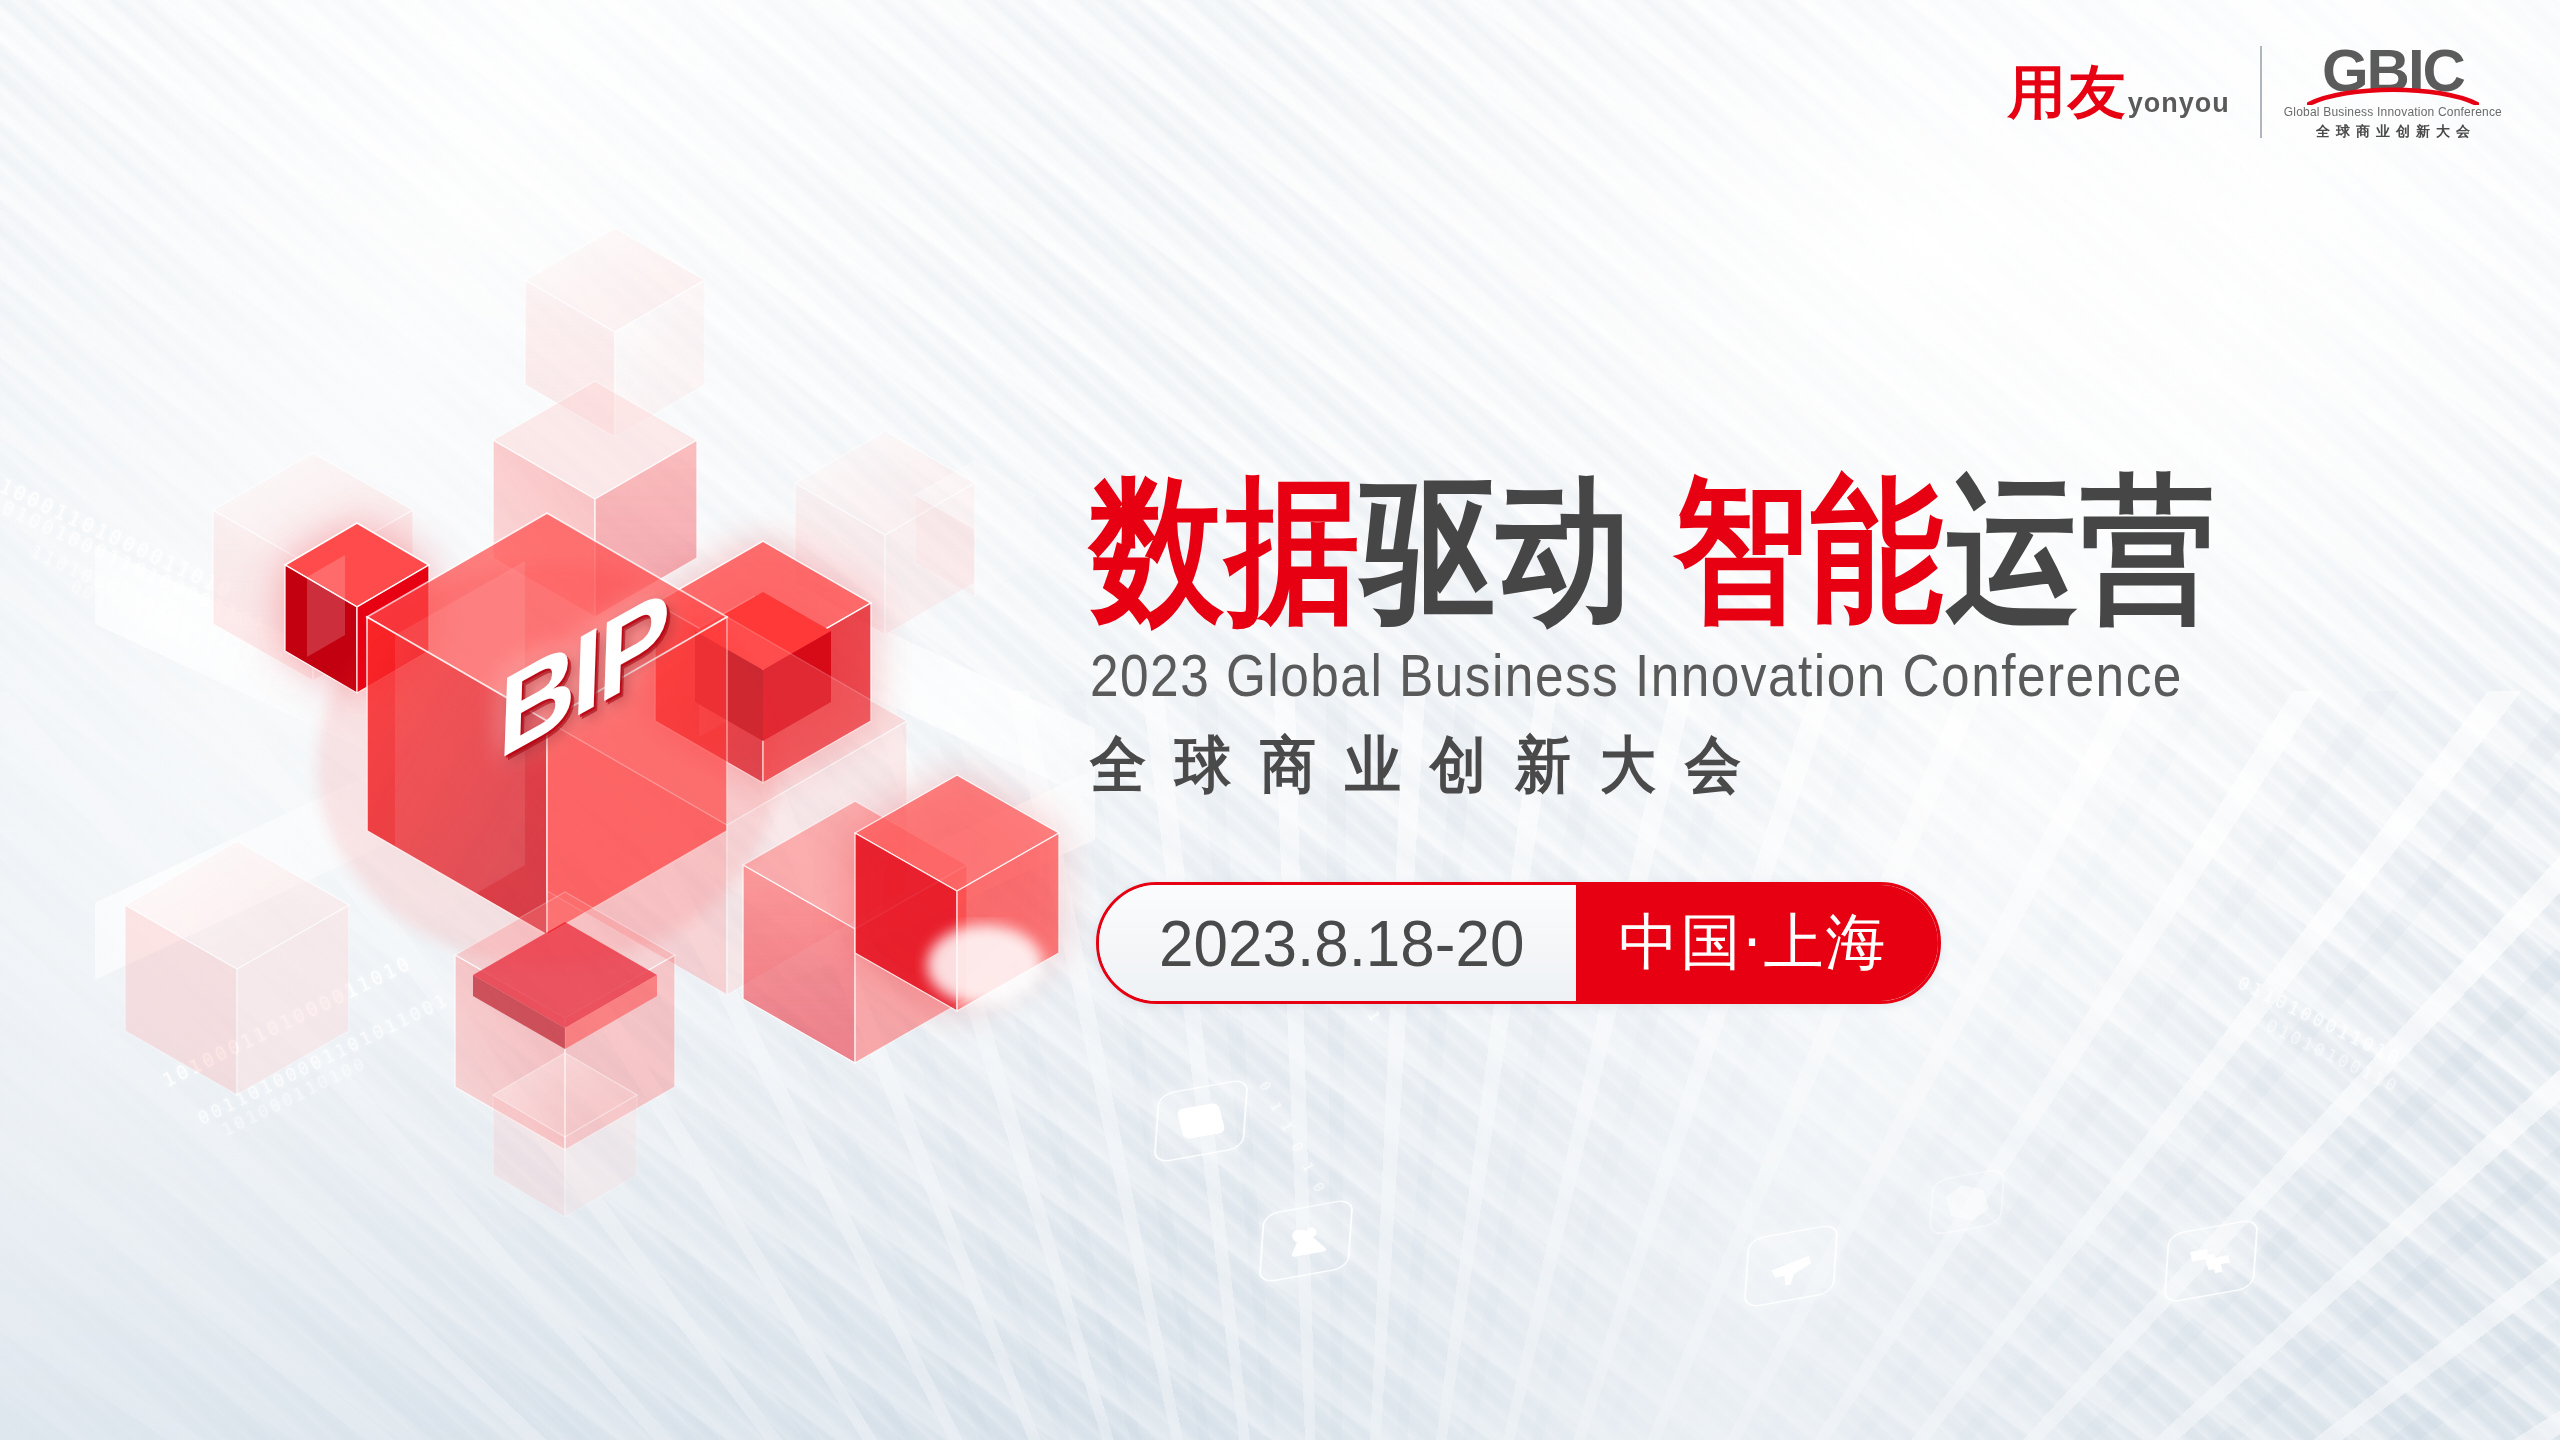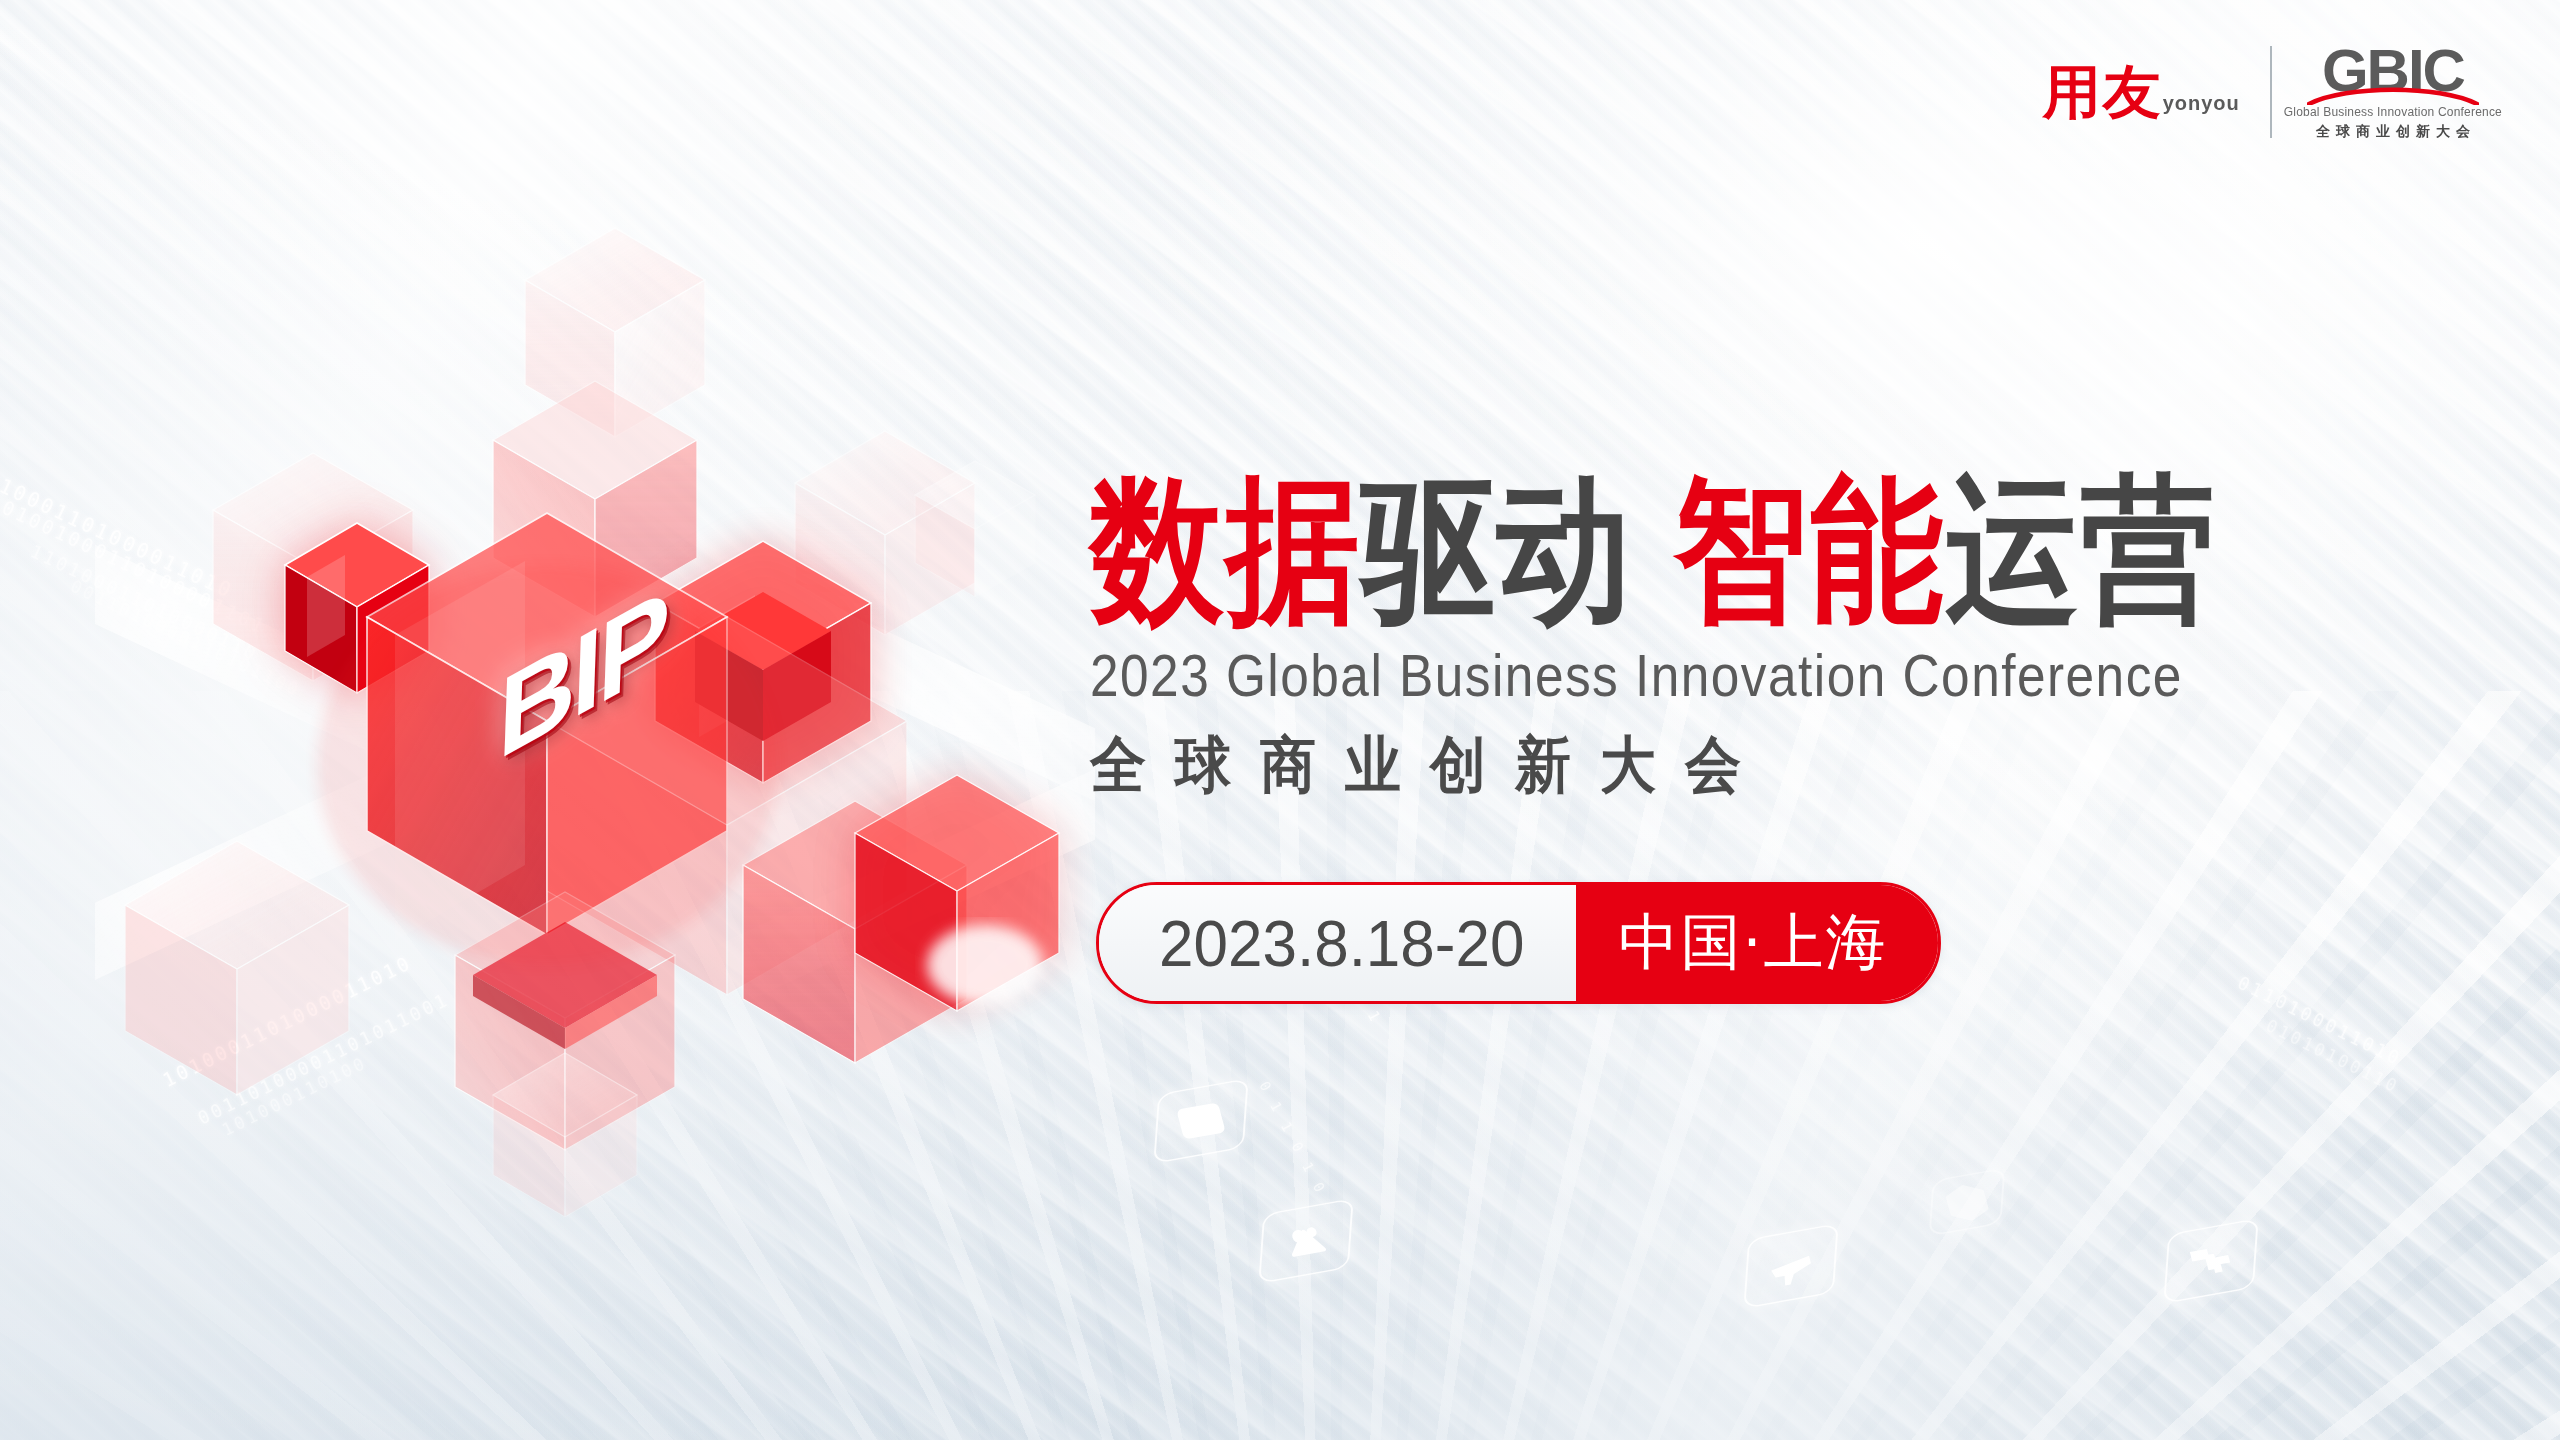--- a/index.html
+++ b/index.html
@@ -129,27 +129,27 @@
   }
   #yonyou{ display:flex; flex-direction:row; align-items:center; padding-right:30px; }
   #yonyou .cn{
     font-family:"DejaVu Sans","Liberation Sans",sans-serif;
     font-weight:bold;
     font-size:58px; color:#e60012; line-height:1;
     letter-spacing:2px;
   }
   #yonyou .en{
     font-family:"Liberation Sans",sans-serif;
-    font-weight:bold; font-size:20px; color:#5a5a5a;
+    font-weight:bold; font-size:27px; color:#5a5a5a;
     letter-spacing:1px; margin-top:24px;
   }
   .logo-div{
     width:2px; height:92px; background:#9aa5ad; opacity:.8;
   }
-  #gbic{ display:flex; flex-direction:column; align-items:center; padding-left:12px; }
+  #gbic{ display:flex; flex-direction:column; align-items:center; padding-left:22px; }
   #gbic .mark{
     position:relative;
     font-family:"Liberation Sans",sans-serif;
     font-weight:bold; font-size:60px; color:#5b5b5b;
     letter-spacing:-2px; line-height:.95;
   }
   #gbic .swoosh{
     position:relative; width:172px; height:16px; margin-top:-12px;
   }
   #gbic .swoosh svg{ display:block; }

